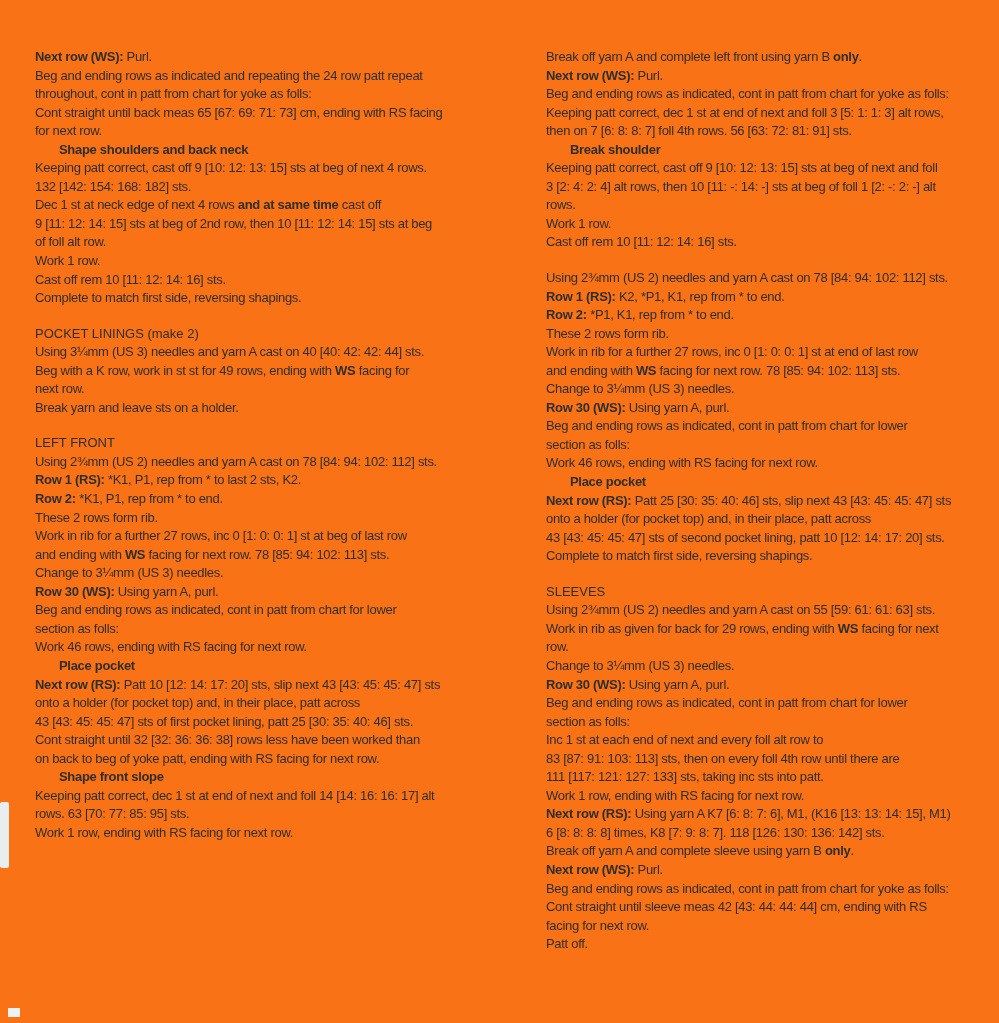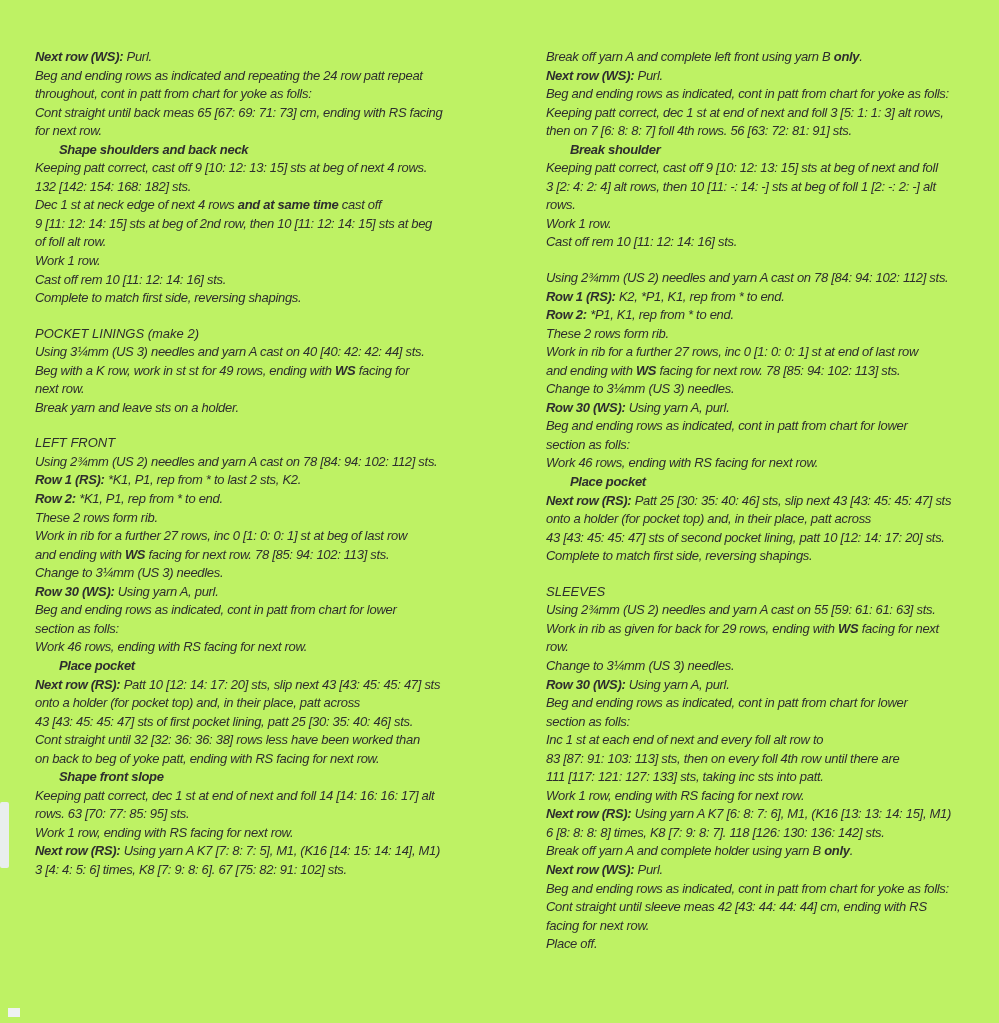--- a/index.html
+++ b/index.html
@@ -5,23 +5,22 @@
   html, body { margin: 0; padding: 0; }
   body {
     width: 999px; height: 1023px;
     background: #fcfdfd;
     font-family: "Liberation Sans", sans-serif;
     overflow: hidden;
   }
   .page {
     position: relative;
     width: 999px; height: 1023px;
-    background: #bef264;
+    background: #f97316;
     overflow: hidden;
-    font-style: italic;
   }
   .col {
     position: absolute;
     top: 48px;
     font-size: 13px;
     line-height: 18.55px;
     letter-spacing: -0.3px;
     color: #2e2e2e;
   }
   .col-left  { left: 35px;  width: 474px; }
@@ -79,22 +78,20 @@
       <div class="heading">Place pocket</div>
       <div class="para"><span class="b">Next row (RS): </span><span class="r">Patt 10 [12: 14: 17: 20] sts, slip next 43 [43: 45: 45: 47] sts
 onto a holder (for pocket top) and, in their place, patt across
 43 [43: 45: 45: 47] sts of first pocket lining, patt 25 [30: 35: 40: 46] sts.</span></div>
       <div class="para"><span class="r">Cont straight until 32 [32: 36: 36: 38] rows less have been worked than
 on back to beg of yoke patt, ending with RS facing for next row.</span></div>
       <div class="heading">Shape front slope</div>
       <div class="para"><span class="r">Keeping patt correct, dec 1 st at end of next and foll 14 [14: 16: 16: 17] alt
 rows. 63 [70: 77: 85: 95] sts.</span></div>
       <div class="para"><span class="r">Work 1 row, ending with RS facing for next row.</span></div>
-      <div class="para"><span class="b">Next row (RS): </span><span class="r">Using yarn A K7 [7: 8: 7: 5], M1, (K16 [14: 15: 14: 14], M1)
-3 [4: 4: 5: 6] times, K8 [7: 9: 8: 6]. 67 [75: 82: 91: 102] sts.</span></div>
     </div>
   <div class="col col-right">
       <div class="para"><span class="r">Break off yarn A and complete left front using yarn B </span><span class="b">only</span><span class="r">.</span></div>
       <div class="para"><span class="b">Next row (WS): </span><span class="r">Purl.</span></div>
       <div class="para"><span class="r">Beg and ending rows as indicated, cont in patt from chart for yoke as folls:</span></div>
       <div class="para"><span class="r">Keeping patt correct, dec 1 st at end of next and foll 3 [5: 1: 1: 3] alt rows,
 then on 7 [6: 8: 8: 7] foll 4th rows. 56 [63: 72: 81: 91] sts.</span></div>
       <div class="heading">Break shoulder</div>
       <div class="para"><span class="r">Keeping patt correct, cast off 9 [10: 12: 13: 15] sts at beg of next and foll
 3 [2: 4: 2: 4] alt rows, then 10 [11: -: 14: -] sts at beg of foll 1 [2: -: 2: -] alt
@@ -126,22 +123,22 @@
       <div class="para"><span class="r">Change to 3¼mm (US 3) needles.</span></div>
       <div class="para"><span class="b">Row 30 (WS): </span><span class="r">Using yarn A, purl.</span></div>
       <div class="para"><span class="r">Beg and ending rows as indicated, cont in patt from chart for lower
 section as folls:</span></div>
       <div class="para"><span class="r">Inc 1 st at each end of next and every foll alt row to
 83 [87: 91: 103: 113] sts, then on every foll 4th row until there are
 111 [117: 121: 127: 133] sts, taking inc sts into patt.</span></div>
       <div class="para"><span class="r">Work 1 row, ending with RS facing for next row.</span></div>
       <div class="para"><span class="b">Next row (RS): </span><span class="r">Using yarn A K7 [6: 8: 7: 6], M1, (K16 [13: 13: 14: 15], M1)
 6 [8: 8: 8: 8] times, K8 [7: 9: 8: 7]. 118 [126: 130: 136: 142] sts.</span></div>
-      <div class="para"><span class="r">Break off yarn A and complete holder using yarn B </span><span class="b">only</span><span class="r">.</span></div>
+      <div class="para"><span class="r">Break off yarn A and complete sleeve using yarn B </span><span class="b">only</span><span class="r">.</span></div>
       <div class="para"><span class="b">Next row (WS): </span><span class="r">Purl.</span></div>
       <div class="para"><span class="r">Beg and ending rows as indicated, cont in patt from chart for yoke as folls:</span></div>
       <div class="para"><span class="r">Cont straight until sleeve meas 42 [43: 44: 44: 44] cm, ending with RS
 facing for next row.</span></div>
-      <div class="para"><span class="r">Place off.</span></div>
+      <div class="para"><span class="r">Patt off.</span></div>
     </div>
   <div class="artifact artifact-1"></div>
   <div class="artifact artifact-2"></div>
 </div>
 
 </body></html>

